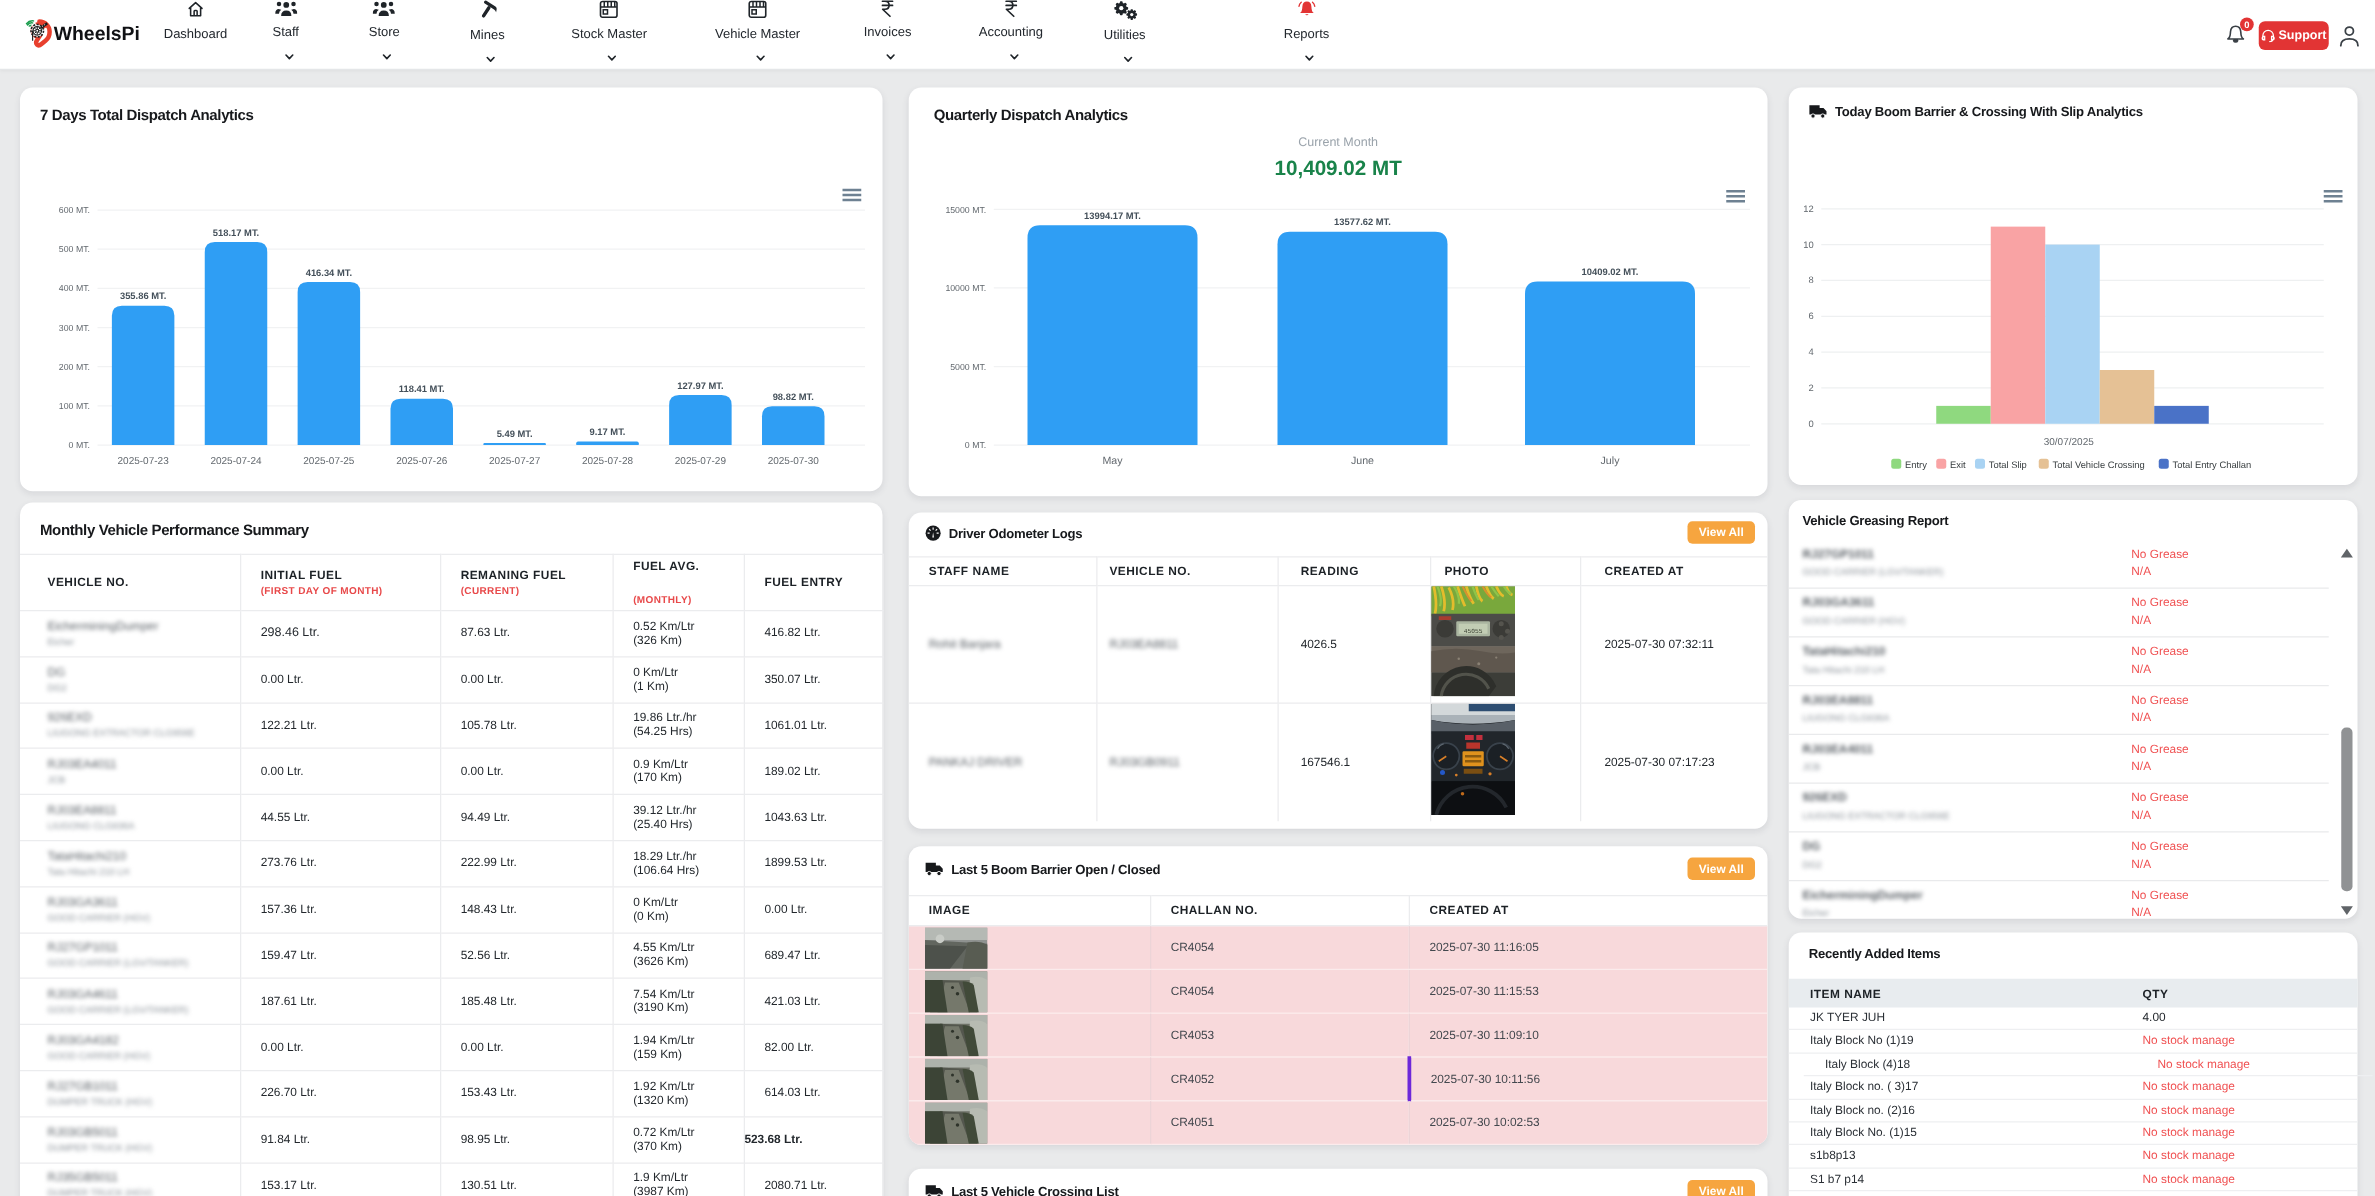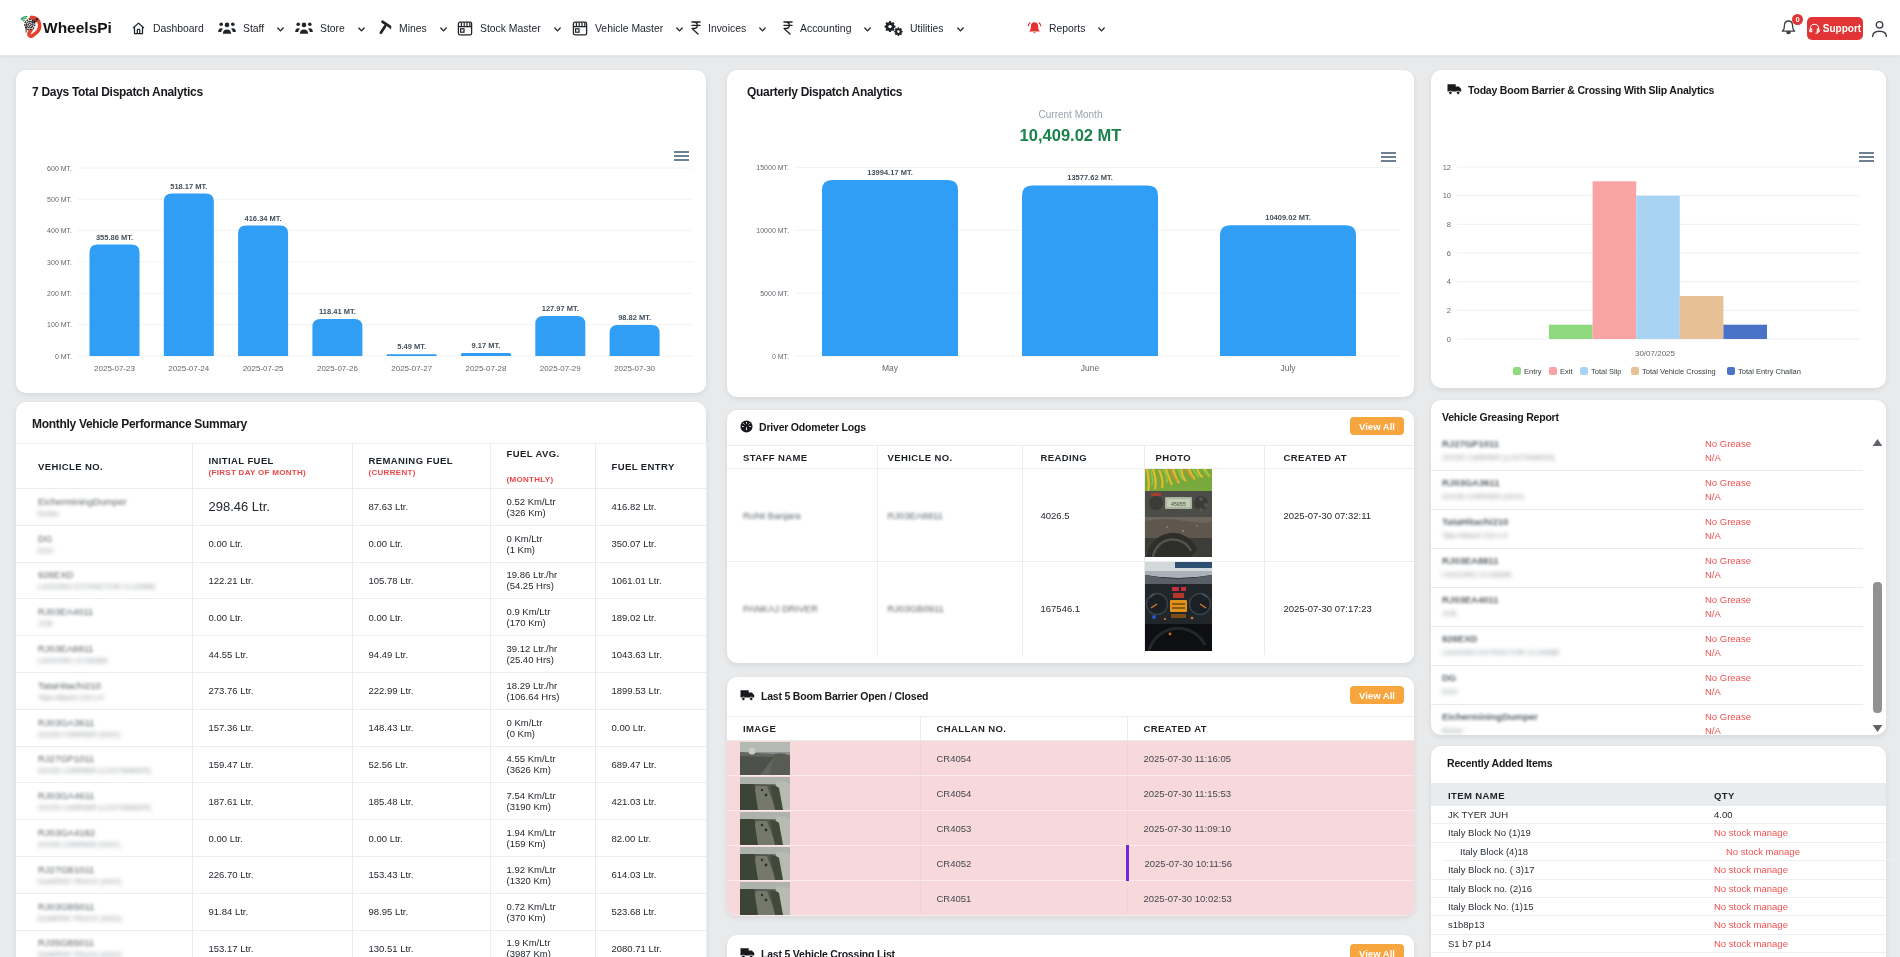--- a/index.html
+++ b/index.html
@@ -1,20 +1,20 @@
 <!DOCTYPE html>
 <html><head>
 <meta charset="utf-8">
 <style>
 * { margin:0; padding:0; box-sizing:border-box; }
 html,body { width:1900px; height:957px; overflow:hidden; background:#e9eaeb; font-family:"Liberation Sans", sans-serif; }
 .nav { position:absolute; left:0; top:0; width:1900px; height:56px; background:#fff; border-bottom:1px solid #e4e6e8; box-shadow:0 1px 3px rgba(0,0,0,.05); z-index:5; }
 .card { position:absolute; background:#fff; border-radius:10px; box-shadow:0 2px 5px rgba(60,60,80,.10); }
 .ctitle { font-weight:bold; color:#17191c; }
-.navitem { position:absolute; top:0; height:56px; display:flex; align-items:center; gap:7px; color:#23282e; font-size:10.4px; letter-spacing:0px; }
+.navitem { position:absolute; top:0; height:56px; display:flex; align-items:center; gap:7px; color:#23282e; font-size:10.4px; letter-spacing:0px;flex-direction:column; }
 .hamb { position:absolute; width:15px; height:10px; display:flex; flex-direction:column; justify-content:space-between; }
 .hamb i { display:block; height:2px; background:#6e8192; }
 .viewall { position:absolute; background:#f6a53f; color:#fff; font-weight:bold; font-size:9.5px; border-radius:4px; width:54px; height:18px; display:flex; align-items:center; justify-content:center; }
 .blur1 { filter:blur(1.8px); color:#5a6066; }
 .blur2 { filter:blur(1.9px); color:#8b9299; }
 .red { color:#f05152; }
 table { border-collapse:collapse; }
 </style>
 </head>
 <body>
@@ -264,21 +264,21 @@
           </th>
 <th style="border:1px solid #ebecee;border-left:none;vertical-align:middle;padding:4px 0 4px 16px;text-align:left;">
             <div style="font-size:9.5px;letter-spacing:0.4px;color:#1c2126;">FUEL ENTRY</div>
           </th>
 </tr>
 <tr style="height:36.8px;">
 <td style="border:1px solid #ebecee;border-left:none;vertical-align:middle;padding-left:22px;">
   <div class="blur1" style="font-size:9.5px;">EicherminingDumper</div>
   <div class="blur2" style="font-size:7.5px;margin-top:2px;">Eicher</div>
           </td>
-<td style="border:1px solid #ebecee;border-left:none;vertical-align:middle;padding-left:16px;font-size:13px;color:#23282d;">298.46 Ltr.</td>
+<td style="border:1px solid #ebecee;border-left:none;vertical-align:middle;padding-left:16px;font-size:10px;color:#23282d;">298.46 Ltr.</td>
 <td style="border:1px solid #ebecee;border-left:none;vertical-align:middle;padding-left:16px;font-size:9.5px;color:#23282d;">87.63 Ltr.</td>
 <td style="border:1px solid #ebecee;border-left:none;vertical-align:middle;padding-left:16px;font-size:9.5px;color:#23282d;">
             <div>0.52 Km/Ltr</div>
             <div>(326 Km)</div>
           </td>
 <td style="border:1px solid #ebecee;border-left:none;vertical-align:middle;padding-left:16px;font-size:9.5px;color:#23282d;">416.82 Ltr.</td>
 </tr>
 <tr style="height:36.8px;">
 <td style="border:1px solid #ebecee;border-left:none;vertical-align:middle;padding-left:22px;">
   <div class="blur1" style="font-size:9.5px;">DG</div>
@@ -413,21 +413,21 @@
 <td style="border:1px solid #ebecee;border-left:none;vertical-align:middle;padding-left:22px;">
   <div class="blur1" style="font-size:9.5px;">RJ03GB5011</div>
   <div class="blur2" style="font-size:7.5px;margin-top:2px;">DUMPER TRUCK (HGV)</div>
           </td>
 <td style="border:1px solid #ebecee;border-left:none;vertical-align:middle;padding-left:16px;font-size:9.5px;color:#23282d;">91.84 Ltr.</td>
 <td style="border:1px solid #ebecee;border-left:none;vertical-align:middle;padding-left:16px;font-size:9.5px;color:#23282d;">98.95 Ltr.</td>
 <td style="border:1px solid #ebecee;border-left:none;vertical-align:middle;padding-left:16px;font-size:9.5px;color:#23282d;">
             <div>0.72 Km/Ltr</div>
             <div>(370 Km)</div>
           </td>
-<td style="border:1px solid #ebecee;border-left:none;vertical-align:middle;padding-left:16px;font-size:9.5px;color:#23282d;">523.68 Ltr.</td>
+<td style="border:1px solid #ebecee;border-left:none;vertical-align:middle;font-size:9.5px;color:#23282d;font-weight:bold;">523.68 Ltr.</td>
 </tr>
 <tr style="height:36.8px;">
 <td style="border:1px solid #ebecee;border-left:none;vertical-align:middle;padding-left:22px;">
   <div class="blur1" style="font-size:9.5px;">RJ35GB5011</div>
   <div class="blur2" style="font-size:7.5px;margin-top:2px;">DUMPER TRUCK (HGV)</div>
           </td>
 <td style="border:1px solid #ebecee;border-left:none;vertical-align:middle;padding-left:16px;font-size:9.5px;color:#23282d;">153.17 Ltr.</td>
 <td style="border:1px solid #ebecee;border-left:none;vertical-align:middle;padding-left:16px;font-size:9.5px;color:#23282d;">130.51 Ltr.</td>
 <td style="border:1px solid #ebecee;border-left:none;vertical-align:middle;padding-left:16px;font-size:9.5px;color:#23282d;">
             <div>1.9 Km/Ltr</div>

